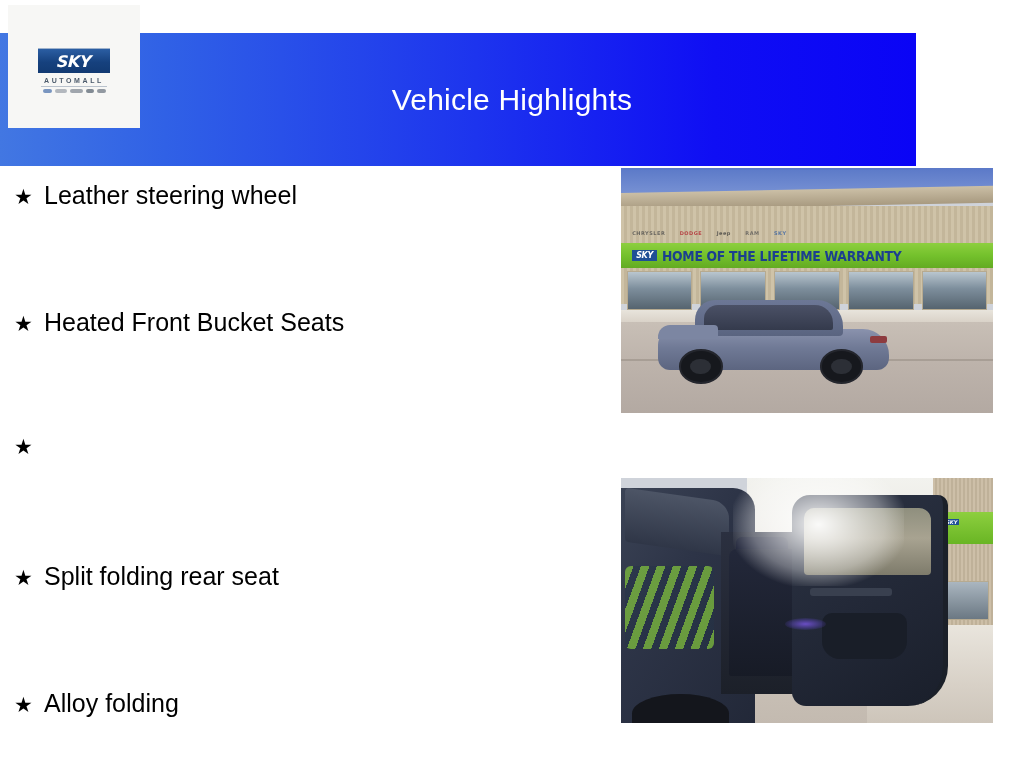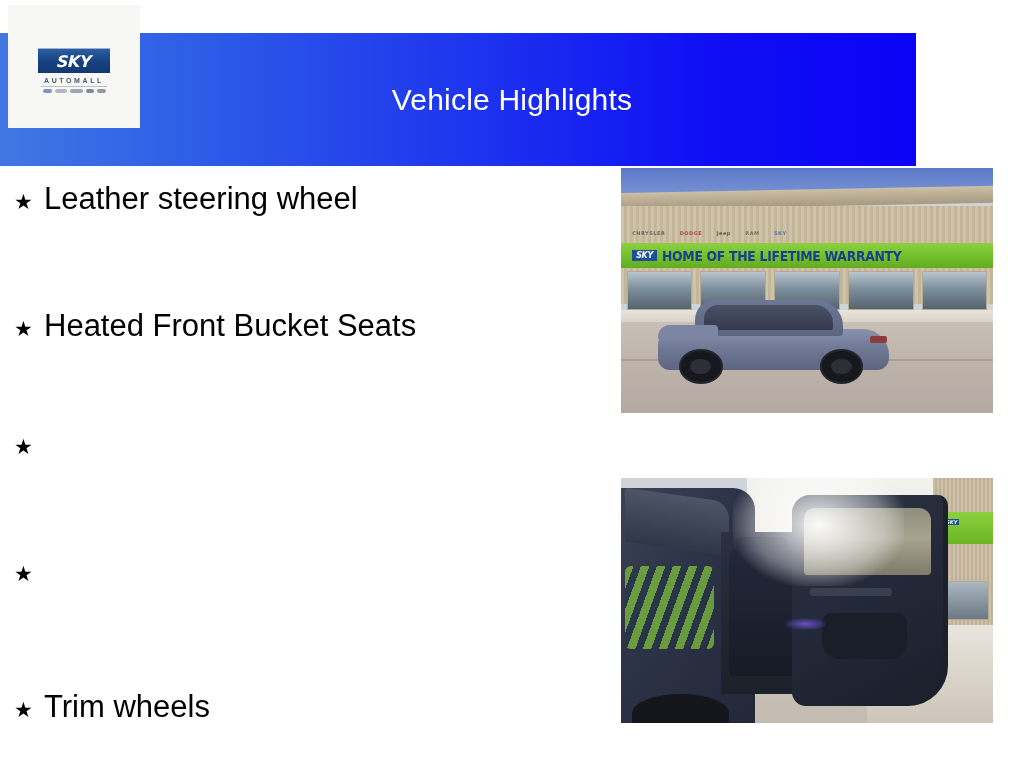--- a/index.html
+++ b/index.html
@@ -143,21 +143,21 @@
     width: 30px;
     color: #000000;
     font-size: 21px;
     line-height: 1;
     font-family: "DejaVu Sans", sans-serif;
     flex: 0 0 auto;
   }
 
   .bullet-text {
     color: #000000;
-    font-size: 31px;
+    font-size: 25px;
     line-height: 1;
     font-weight: 400;
   }
 
   
   .photo {
     position: absolute;
     overflow: hidden;
     background: #cfd3da;
   }
@@ -419,25 +419,26 @@
       <span class="bullet-star">★</span>
       <span class="bullet-text">Heated Front Bucket Seats</span>
     </div>
 
     <div class="bullet-row" style="top:304px;">
       <span class="bullet-star">★</span>
     </div>
 
     <div class="bullet-row" style="top:431px;">
       <span class="bullet-star">★</span>
+      <span class="bullet-text">Split folding rear seat</span>
     </div>
 
     <div class="bullet-row" style="top:558px;">
       <span class="bullet-star">★</span>
-      <span class="bullet-text">Trim wheels</span>
+      <span class="bullet-text">Alloy folding</span>
     </div>
 
   </div>
 
   <div class="photo photo-top">
     <div class="sky-band"></div>
     <div class="roof"></div>
     <div class="building"></div>
 
     <div class="brand-strip">

